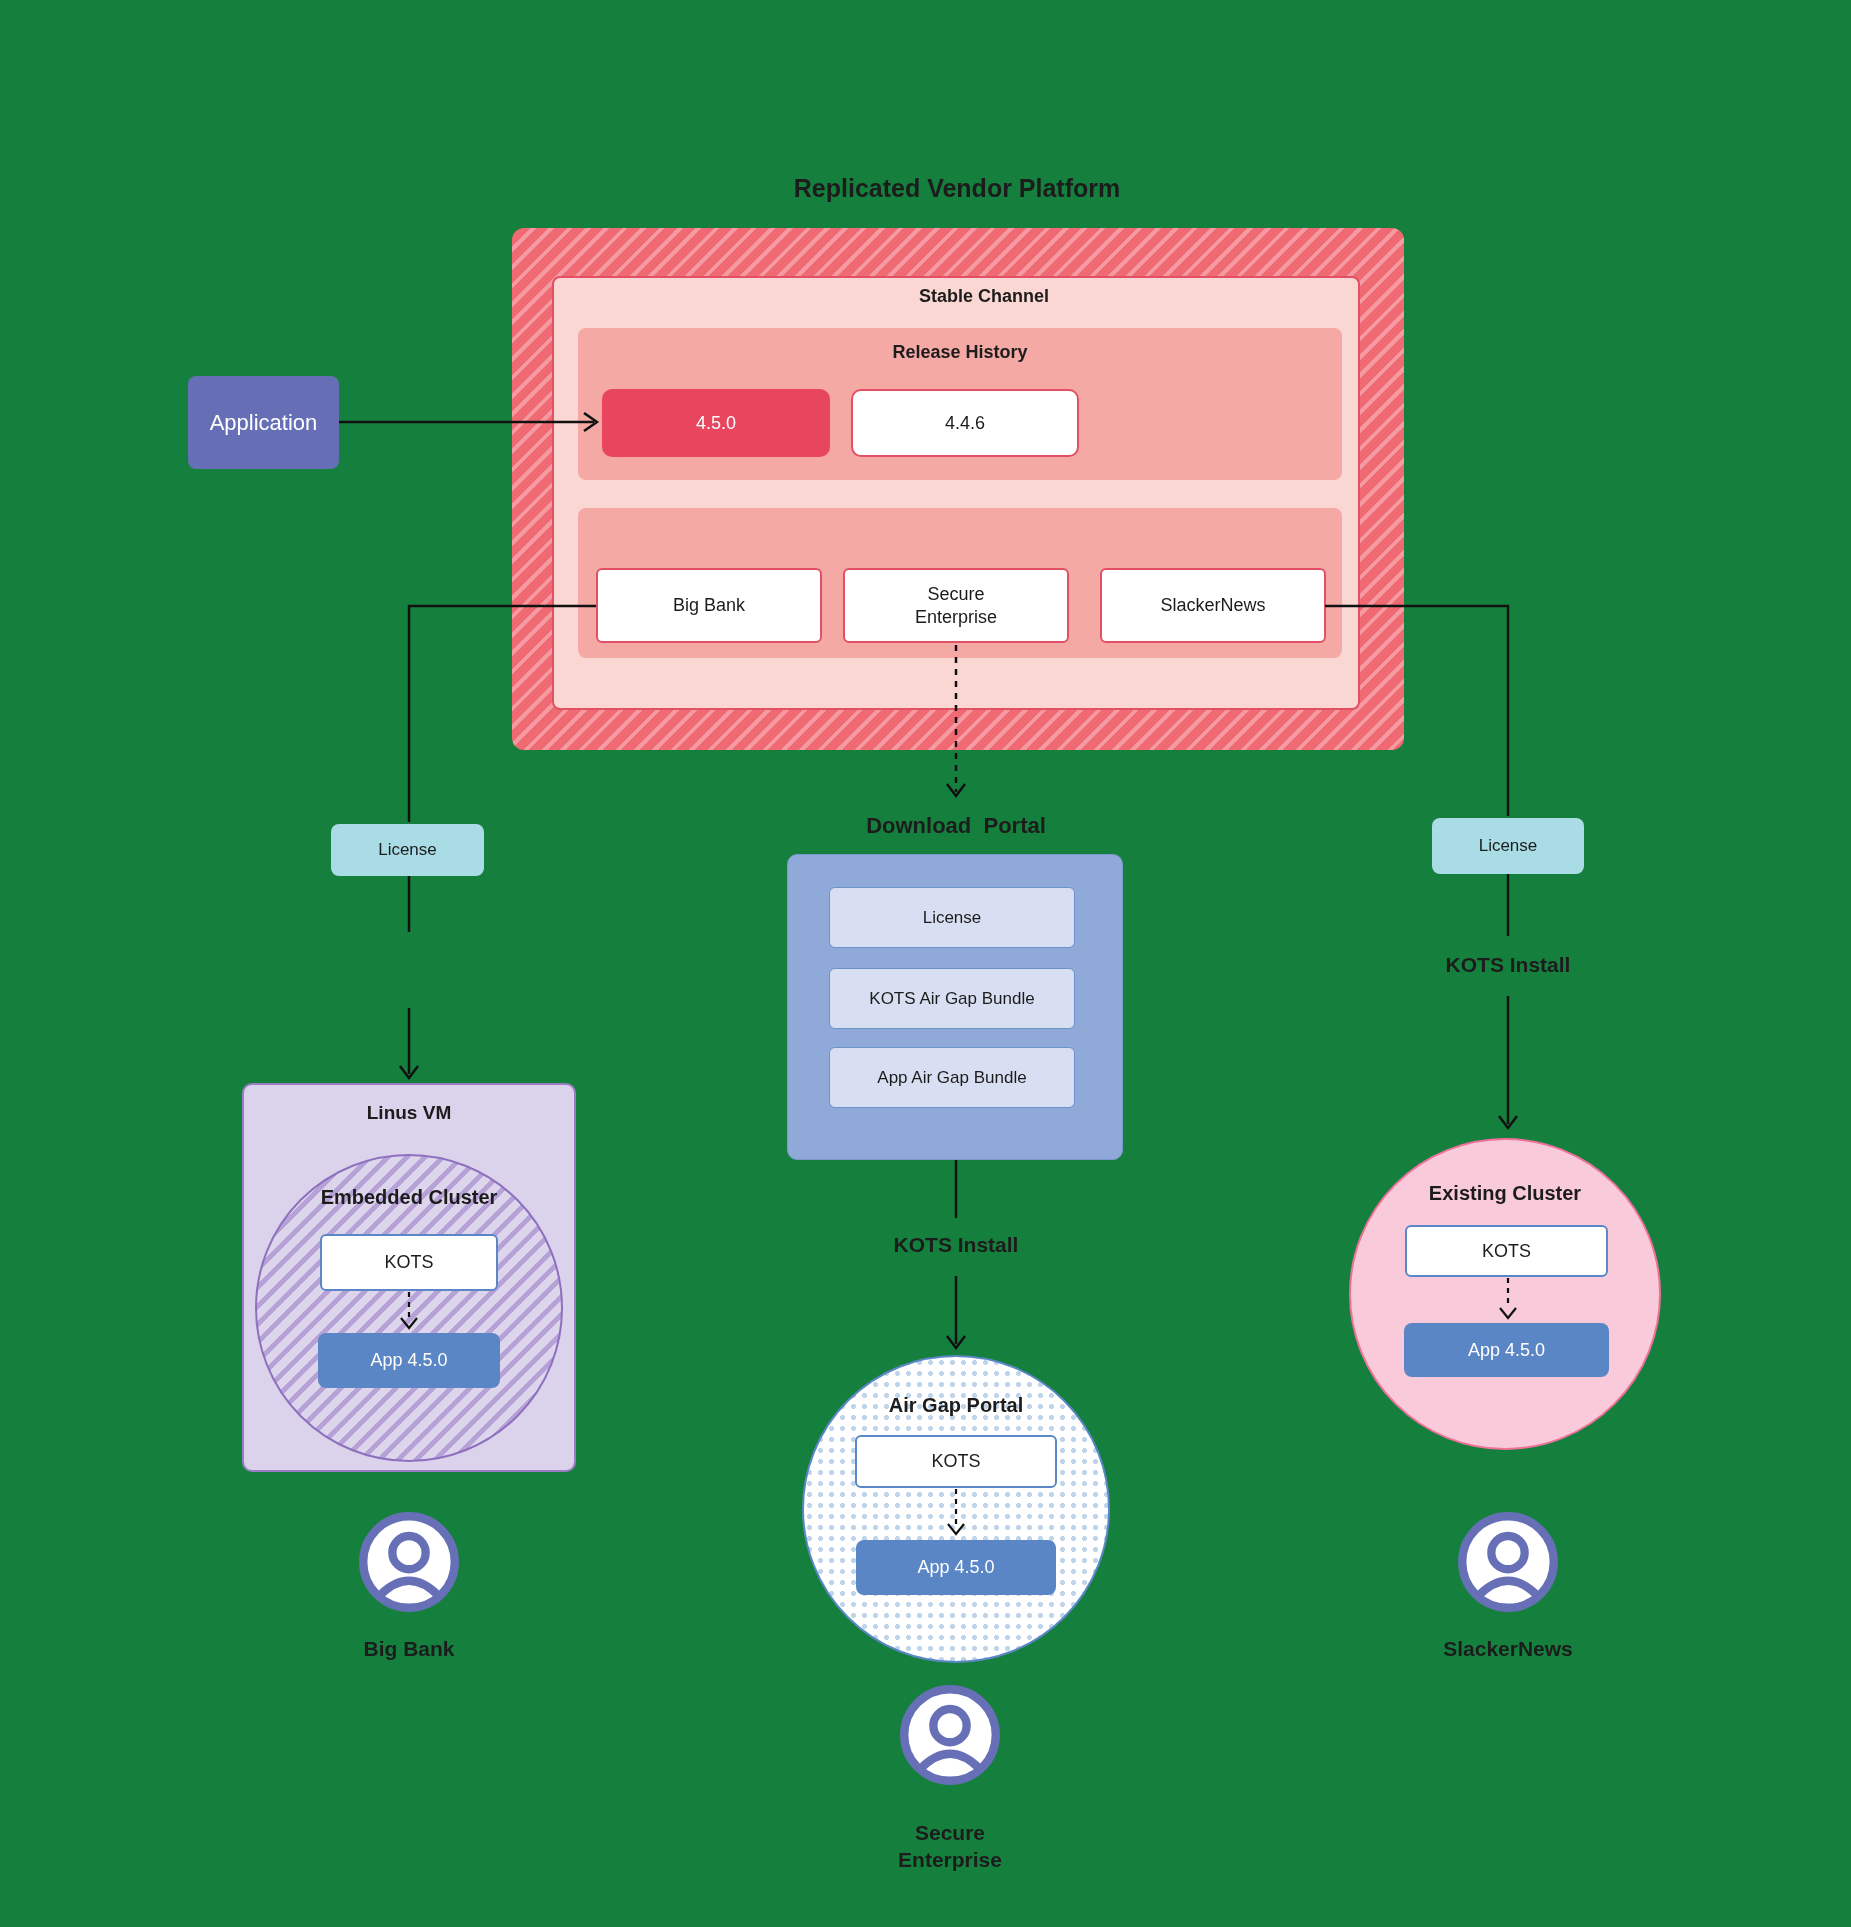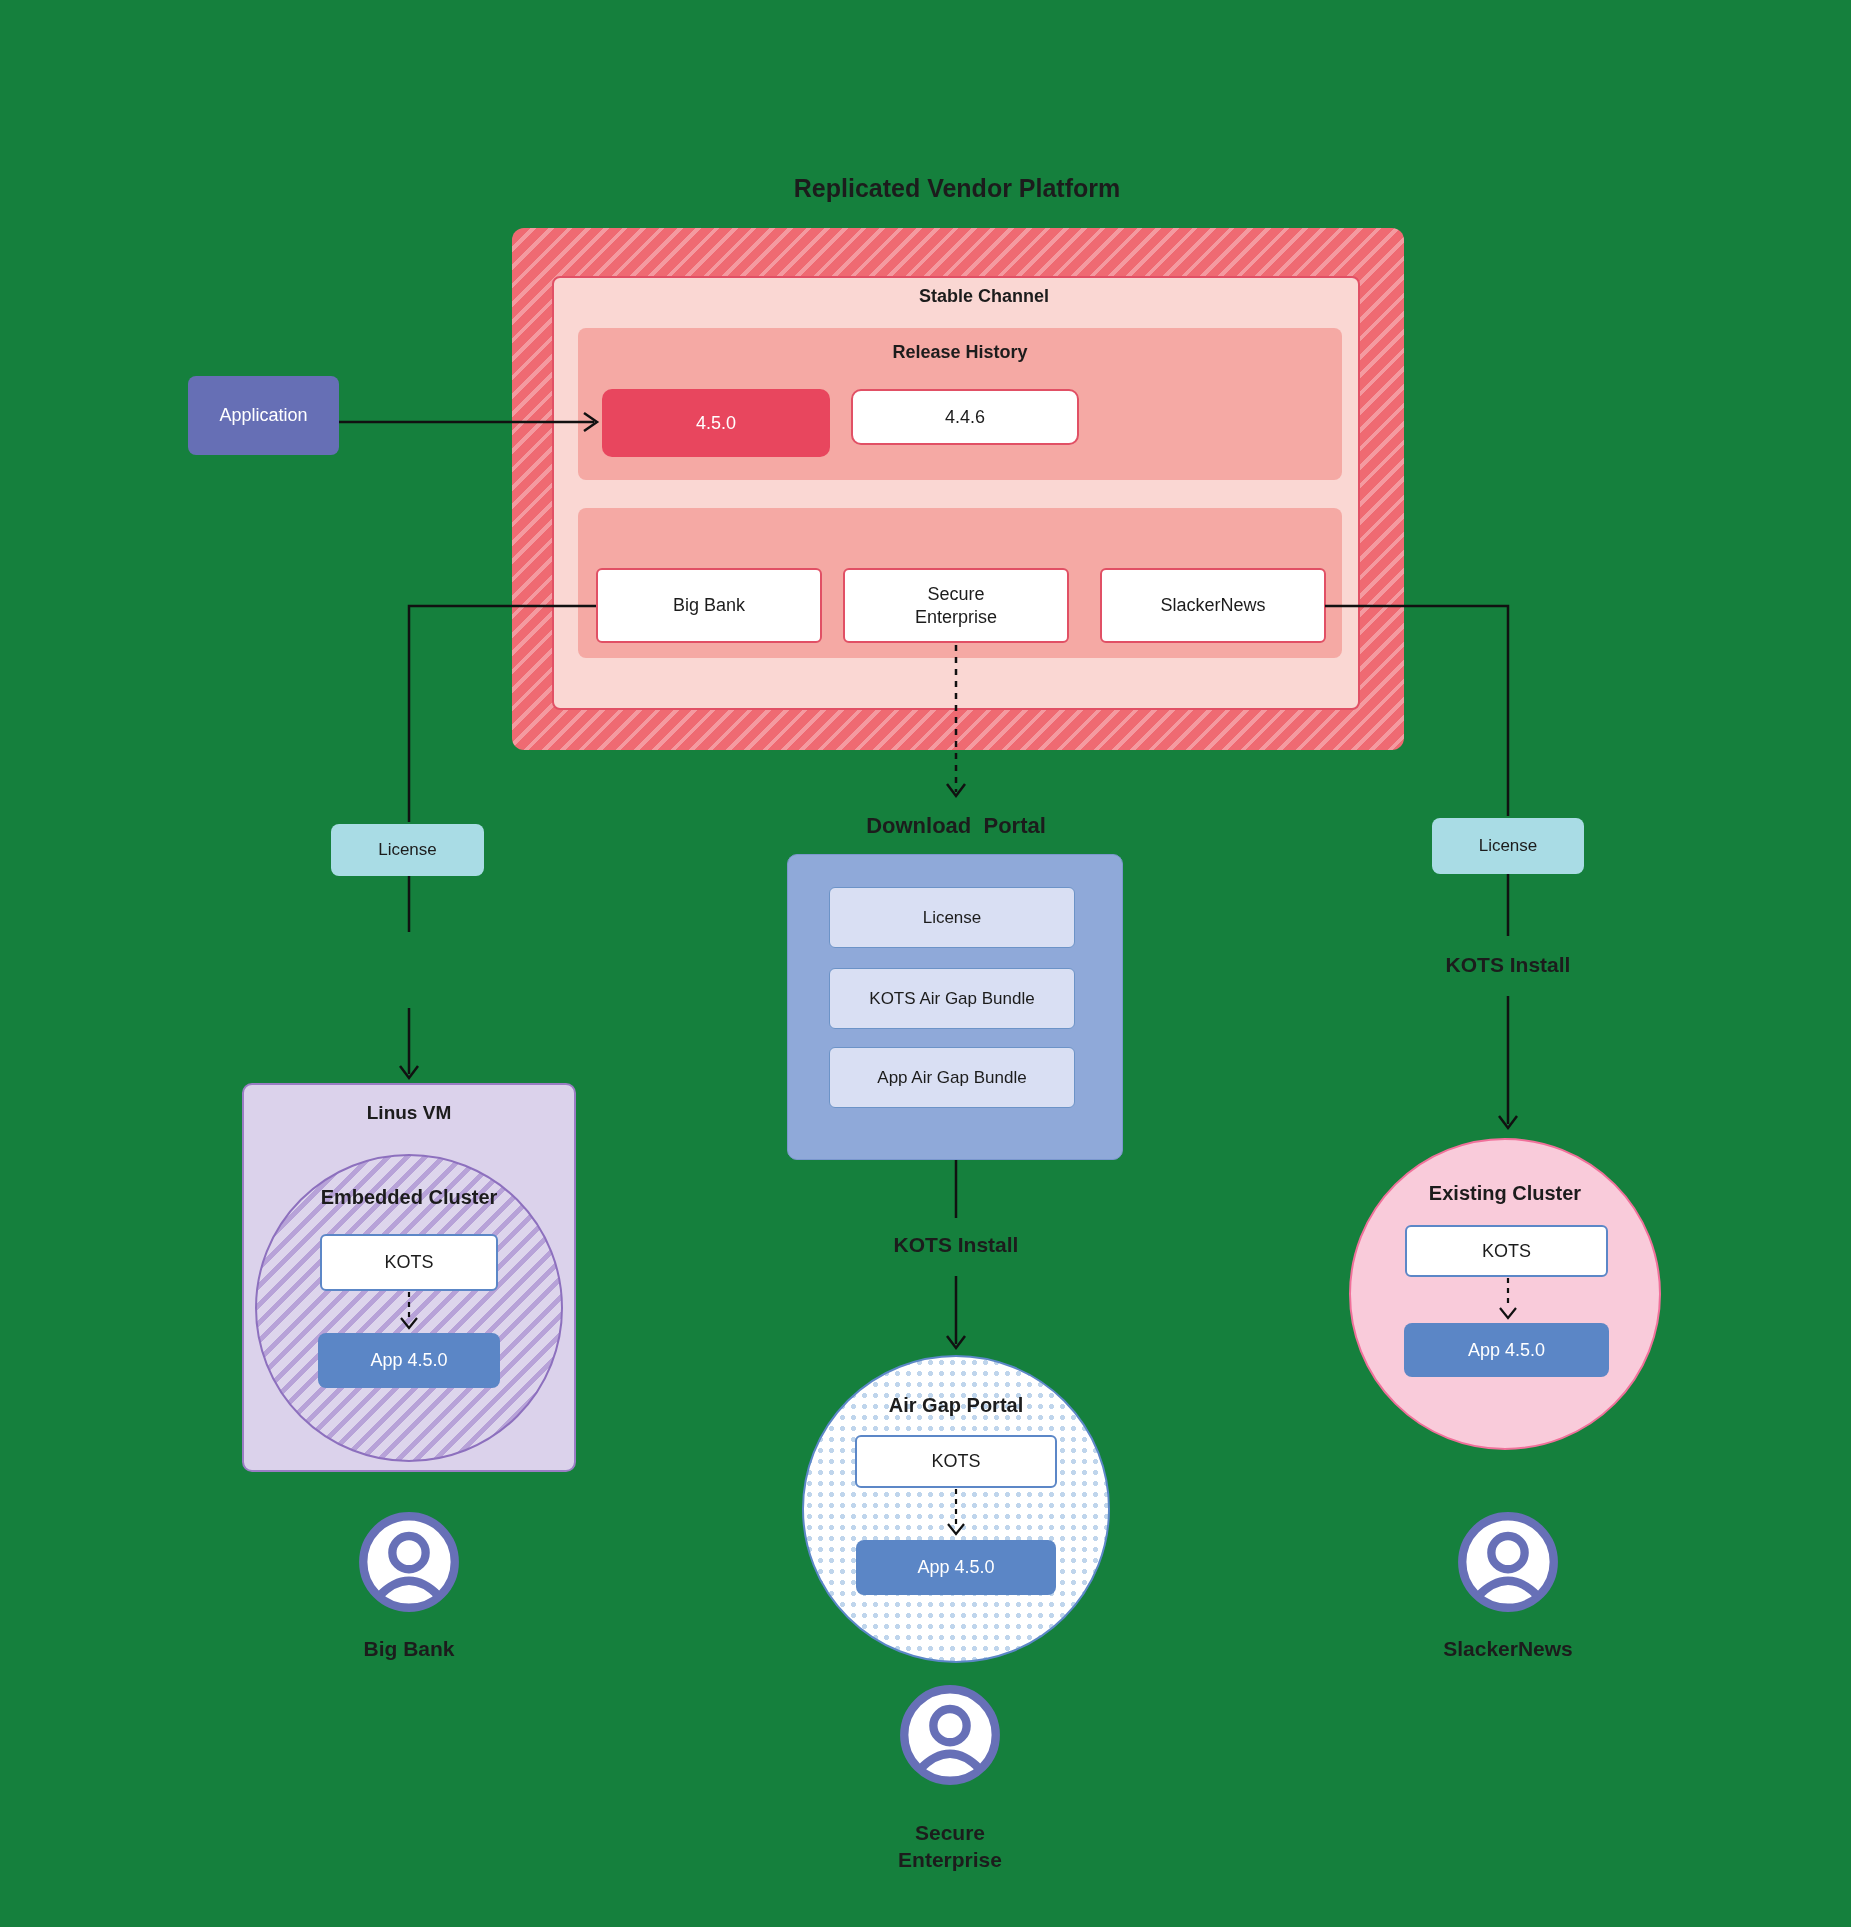--- a/index.html
+++ b/index.html
@@ -19,33 +19,33 @@
     background:#FAD7D3;border:2px solid #E15065;z-index:2;box-sizing:border-box;}
   .stable-label{left:552px;top:284px;width:808px;height:24px;font-size:18px;font-weight:600;z-index:3;margin-left:28px;}
   .panel-salmon{background:#F5A9A4;border-radius:8px;z-index:3;}
   .release-history{left:578px;top:328px;width:764px;height:152px;}
   .release-label{left:578px;top:340px;width:764px;height:24px;font-size:18px;font-weight:600;z-index:4;}
   .customers-panel{left:578px;top:508px;width:764px;height:150px;}
   .customers-label{left:578px;top:520px;width:764px;height:24px;font-size:18px;font-weight:600;z-index:4;}
 
   .release-current{left:602px;top:389px;width:228px;height:68px;background:#E8465E;border-radius:10px;
     color:#fff;font-size:18px;z-index:4;}
-  .release-old{left:851px;top:389px;width:228px;height:56px;background:#fff;border:2px solid #E15065;
+  .release-old{left:851px;top:389px;width:228px;height:68px;background:#fff;border:2px solid #E15065;
     border-radius:10px;font-size:18px;z-index:4;box-sizing:border-box;}
 
   .customer-box{width:226px;height:75px;background:#fff;border:2px solid #E15065;border-radius:6px;
     font-size:18px;z-index:4;box-sizing:border-box;}
   .customer-box span{display:inline-block;max-width:130px;line-height:1.25;}
   .cust-1{left:596px;top:568px;}
   .cust-2{left:843px;top:568px;}
   .cust-3{left:1100px;top:568px;}
 
   
-  .application-box{left:188px;top:376px;width:151px;height:79px;background:#666FB5;border-radius:8px;
-    color:#fff;font-size:18px;z-index:4;}
+  .application-box{left:188px;top:376px;width:151px;height:93px;background:#666FB5;border-radius:8px;
+    color:#fff;font-size:22px;z-index:4;}
 
   
   .license-chip{background:#A9DCE5;border-radius:8px;font-size:17px;z-index:4;}
   .lic-left{left:331px;top:824px;width:153px;height:52px;}
   .lic-right{left:1432px;top:818px;width:152px;height:56px;}
 
   
   .flow-text{font-size:21px;font-weight:600;line-height:1.35;z-index:4;}
   .embedded-install{left:291px;top:946px;width:240px;height:62px;}
   .dl-title{left:806px;top:810px;width:300px;height:32px;font-size:22px;white-space:pre;}

